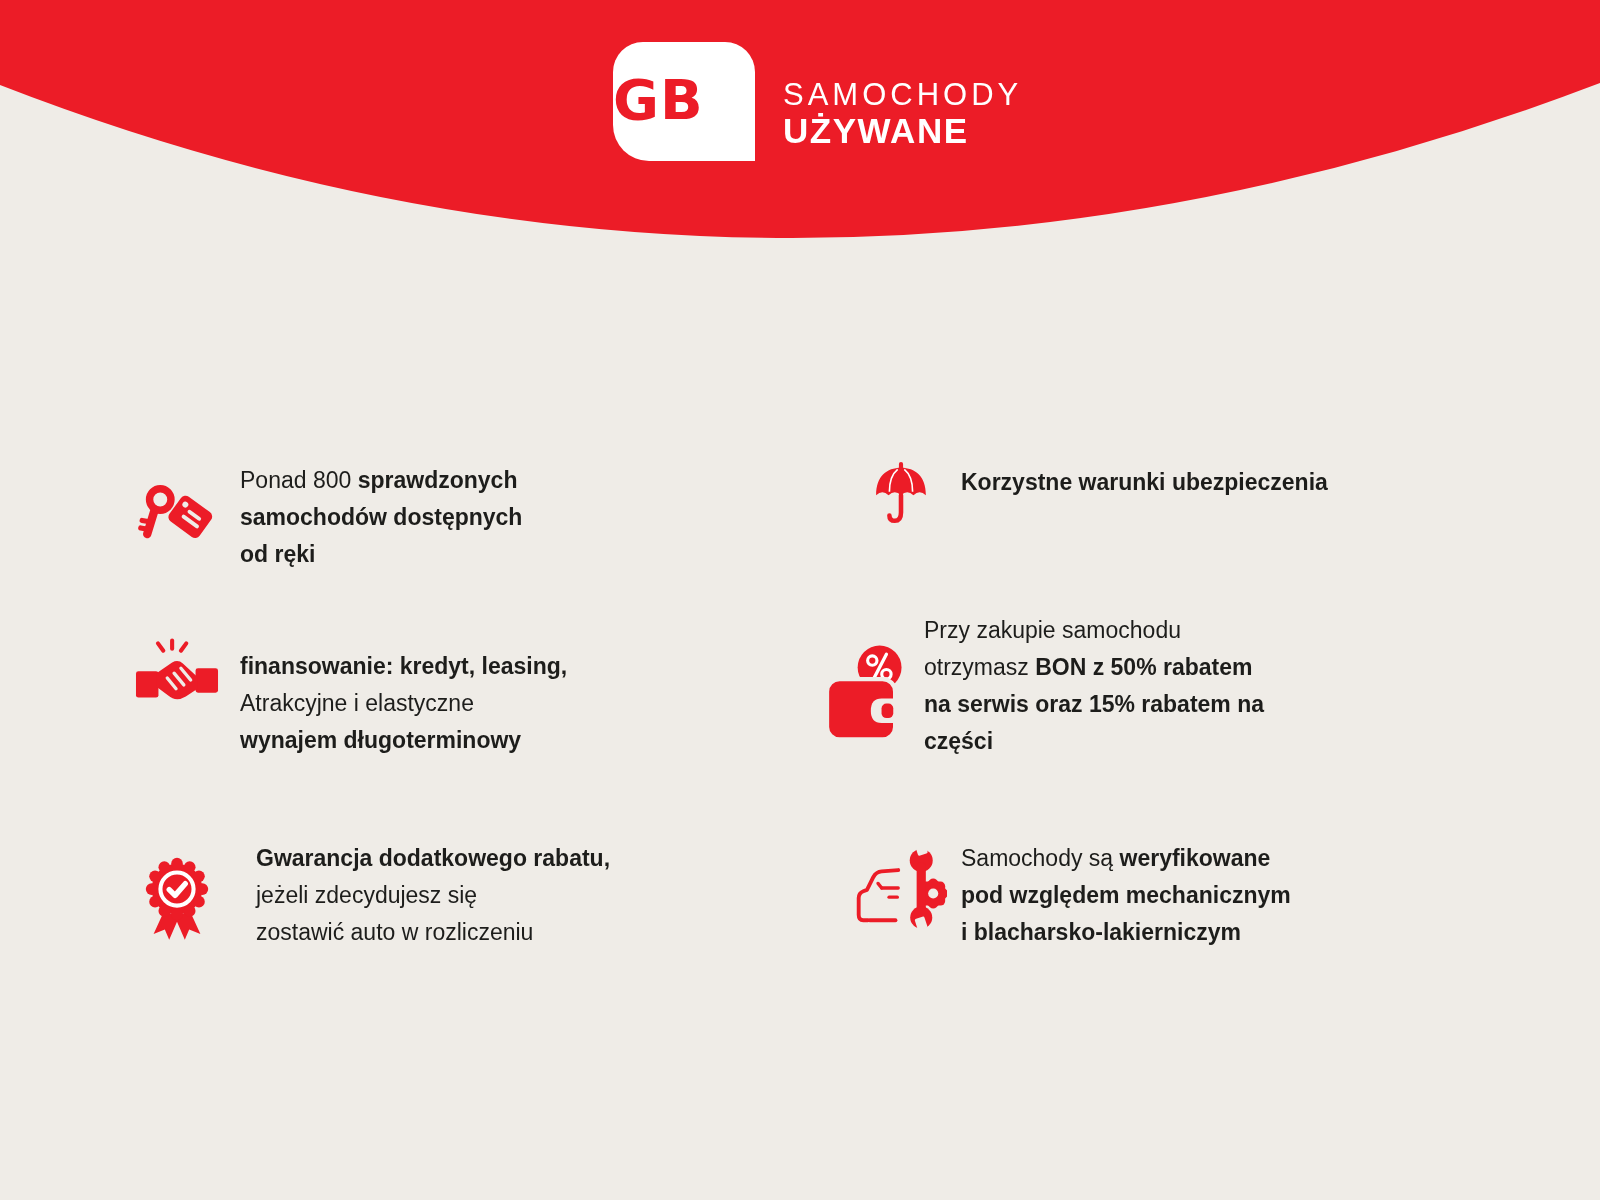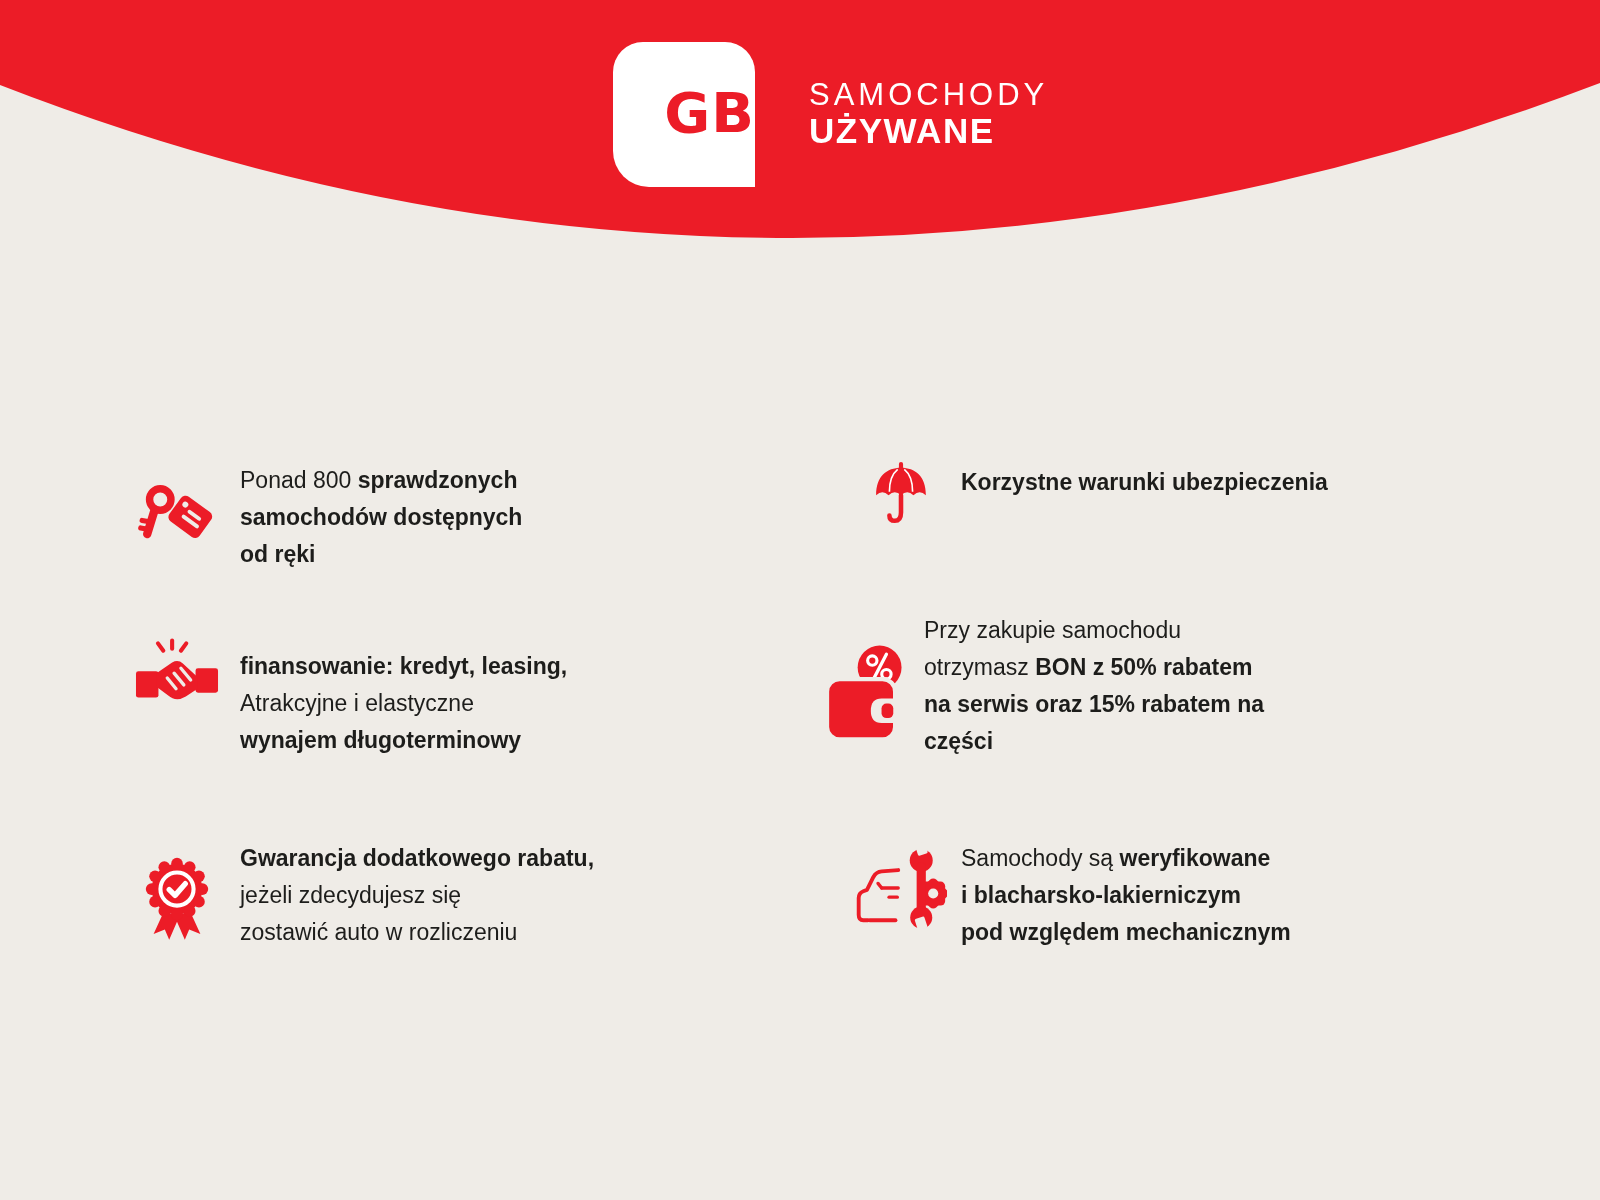--- a/index.html
+++ b/index.html
@@ -14,46 +14,46 @@
     background:var(--background);
     font-family:"Liberation Sans","DejaVu Sans",sans-serif;
     color:var(--text-dark);
     overflow:hidden;
   }
   .page{position:relative;width:1600px;height:1200px;}
 
   
   .curve{position:absolute;left:0;top:0;display:block;}
   .logo-box{
-    position:absolute;left:613px;top:42px;width:142px;height:145px;
+    position:absolute;left:613px;top:42px;width:142px;height:119px;
     background:var(--logo-white);
     border-radius:30px 30px 0 36px;
-    display:flex;align-items:center;justify-content:flex-end;
+    display:flex;align-items:center;justify-content:flex-start;
   }
   .logo-gb{
     font-family:"DejaVu Sans","Liberation Sans",sans-serif;
     font-weight:700;font-size:56px;letter-spacing:1px;
     color:var(--brand-red);line-height:1;margin-top:-4px;
   }
-  .brand{position:absolute;left:809px;top:78px;color:#fff;}
+  .brand{position:absolute;left:783px;top:78px;color:#fff;}
   .brand1{font-size:31px;font-weight:400;letter-spacing:4px;line-height:1.1;}
   .brand2{font-size:35px;font-weight:700;letter-spacing:1.5px;line-height:1.1;}
 
   
   .feature{position:absolute;display:flex;align-items:flex-start;}
   .icw{flex:0 0 auto;display:flex;justify-content:center;}
   .feature.left .icw{width:86px;margin-right:20px;}
   .feature.right .icw{width:96px;margin-right:12px;}
   .ftext{font-size:23px;line-height:37px;color:var(--text-dark);font-weight:400;}
   .ftext .tline{white-space:nowrap;}
   .ftext b{font-weight:700;}
 
   #f1{left:134px;top:462px;}  #f1 .icw{margin-top:18px;}
   #f2{left:134px;top:648px;}  #f2 .icw{margin-top:-10px;}
-  #f3{left:134px;top:840px;}  #f3 .icw{margin-top:12px;}
+  #f3{left:134px;top:840px;gap:16px;}  #f3 .icw{margin-top:12px;}
   #f4{left:853px;top:462px;}  #f4 .ftext{margin-top:2px;text-align:right;}
   #f5{left:816px;top:612px;}  #f5 .icw{margin-top:32px;}
   #f6{left:853px;top:840px;}  #f6 .icw{margin-top:2px;}
 
   .ic{display:block;}
 </style>
 </head>
 <body>
 
 <div class="page">
@@ -206,18 +206,18 @@
           <circle cx="72" cy="20" r="12.5"></circle>
           <rect x="67" y="22" width="10" height="56" rx="5"></rect>
           <circle cx="72" cy="82" r="12"></circle>
         </g>
         <rect x="66.5" y="1" width="11" height="13" rx="2" fill="var(--background)" transform="rotate(-18 72 7)"></rect>
         <rect x="66.5" y="82" width="11" height="13" rx="2" fill="var(--background)" transform="rotate(-18 72 89)"></rect>
       </svg>
     </div>
     <div class="ftext">
         <div class="tline"><span>Samochody są </span><b>weryfikowane</b></div>
+        <div class="tline"><b>pod względem mechanicznym</b></div>
         <div class="tline"><b>i blacharsko-lakierniczym</b></div>
-        <div class="tline"><b>pod względem mechanicznym</b></div>
       </div>
   </div>
 
 </div>
 
 </body></html>

